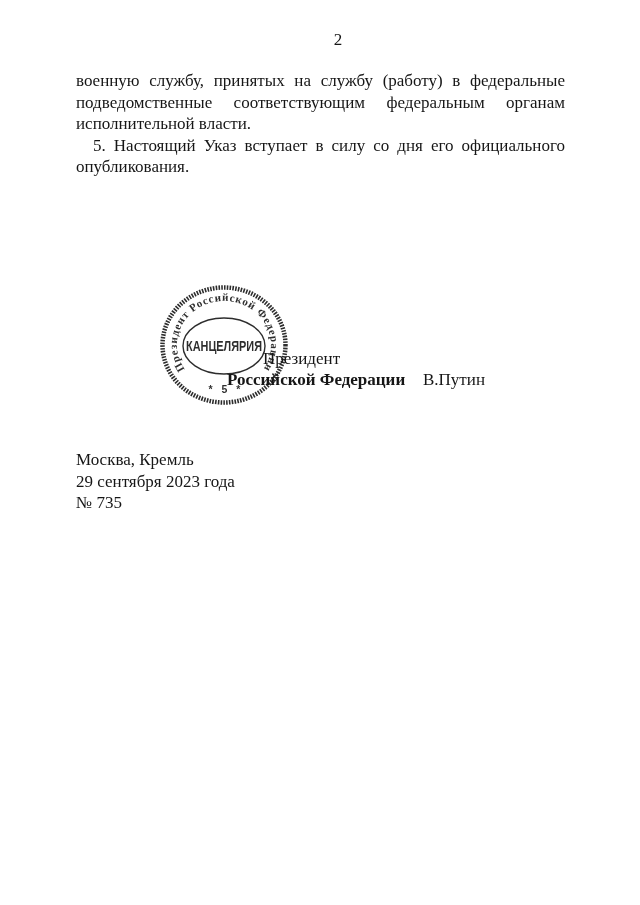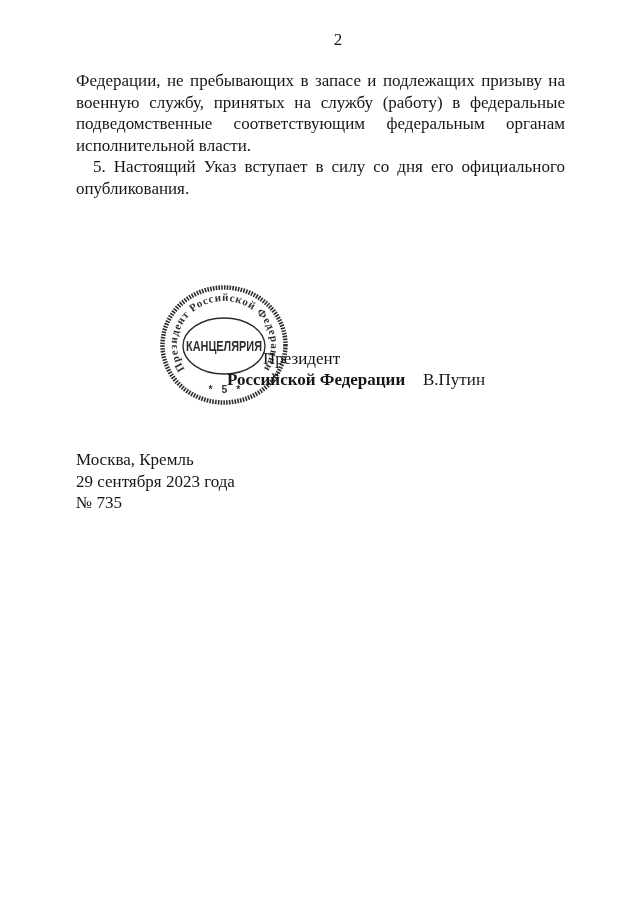--- a/index.html
+++ b/index.html
@@ -70,21 +70,20 @@
   }
 </style>
 </head>
 <body>
 
 <div class="page">
 
   <div class="page-number">2</div>
 
   <div class="body-text">
-      <div class="bl">Федерации, не пребывающих в запасе и подлежащих призыву на</div>
       <div class="bl">военную службу, принятых на службу (работу) в федеральные</div>
       <div class="bl">подведомственные соответствующим федеральным органам</div>
       <div class="bl pl">исполнительной власти.</div>
       <div class="bl ind">5. Настоящий Указ вступает в силу со дня его официального</div>
       <div class="bl pl">опубликования.</div>
     </div>
 
   <svg class="stamp" viewBox="0 0 130 120" xmlns="http://www.w3.org/2000/svg">
     <ellipse cx="65" cy="60" rx="61.5" ry="57.5" fill="none" stroke="#1c1c1c" stroke-width="4.5" stroke-dasharray="1.6 1.2"></ellipse>
     <path id="ringPath" d="M 33.6 92.7 A 47 44 0 1 1 96.4 92.7" fill="none"></path>

